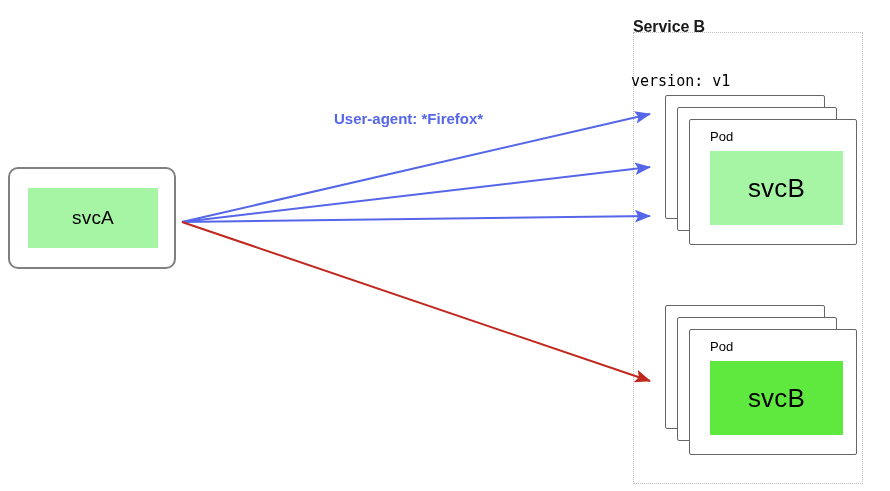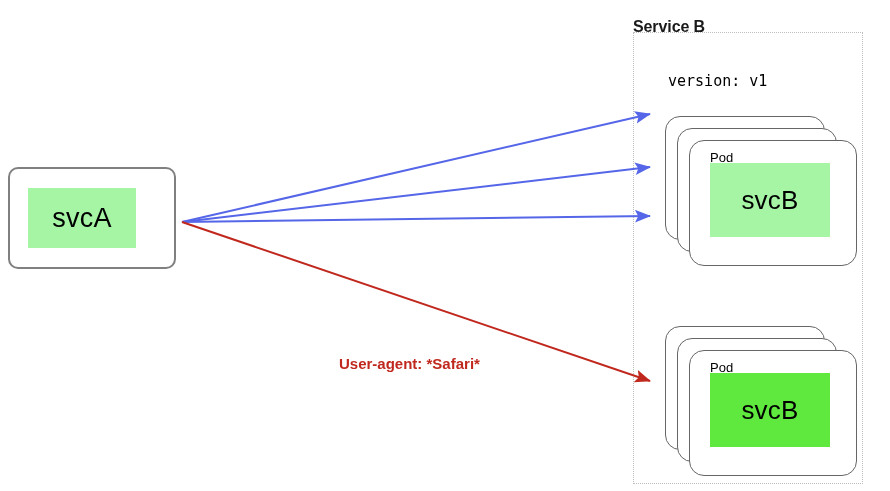--- a/index.html
+++ b/index.html
@@ -28,26 +28,26 @@
     height: 102px;
     border: 2px solid #808080;
     border-radius: 10px;
     background: #ffffff;
     box-sizing: border-box;
   }
   .svca-inner {
     position: absolute;
     left: 18px;
     top: 19px;
-    width: 108px;
+    width: 130px;
     height: 60px;
     display: flex;
     align-items: center;
     justify-content: center;
-    font-size: 27px;
+    font-size: 19px;
     color: #000000;
     letter-spacing: 0.2px;
   }
 
   
   .service-b-title {
     position: absolute;
     left: 633px;
     top: 18px;
     font-size: 16px;
@@ -67,39 +67,38 @@
   }
 
   
   .version-label {
     position: absolute;
     font-family: "DejaVu Sans Mono", "Liberation Mono", monospace;
     font-size: 15px;
     color: #000000;
     letter-spacing: 0px;
   }
-  .version-v1 { left: 668px; top: 72px; }
+  .version-v1 { left: 631px; top: 72px; }
   .version-v2 { left: 668px; top: 282px; }
 
   
   .pod-stack {
     position: absolute;
     width: 196px;
     height: 152px;
   }
   .pod-stack-v1 { left: 665px; top: 95px; }
   .pod-stack-v2 { left: 665px; top: 305px; }
 
   .stack-card {
     position: absolute;
     border: 1.5px solid #666666;
-    border-radius: 15px;
+    border-radius: 2px;
     background: #ffffff;
     box-sizing: border-box;
-    margin-top: 21px;
   }
   .stack-back {
     left: 0px;   top: 0px;
     width: 160px; height: 124px;
   }
   .stack-mid {
     left: 12px;  top: 12px;
     width: 160px; height: 124px;
   }
   .stack-front {
@@ -110,22 +109,22 @@
   .pod-label {
     position: absolute;
     left: 20px;
     top: 9px;
     font-size: 13px;
     color: #000000;
   }
   .pod-svc {
     position: absolute;
     left: 20px;
-    top: 22px;
-    width: 120px;
+    top: 31px;
+    width: 133px;
     height: 74px;
     display: flex;
     align-items: center;
     justify-content: center;
     font-size: 26px;
     color: #000000;
     letter-spacing: 0.2px;
   }
 
   
@@ -199,15 +198,15 @@
       </marker>
     </defs>
 
     <line x1="182" y1="222" x2="650" y2="114" stroke="#5566e8" stroke-width="2" marker-end="url(#ah-blue)"></line>
     <line x1="182" y1="222" x2="650" y2="167" stroke="#5566e8" stroke-width="2" marker-end="url(#ah-blue)"></line>
     <line x1="182" y1="222" x2="650" y2="216" stroke="#5566e8" stroke-width="2" marker-end="url(#ah-blue)"></line>
 
     <line x1="182" y1="222" x2="650" y2="381" stroke="#c0281e" stroke-width="2" marker-end="url(#ah-red)"></line>
   </svg>
 
-  <div class="arrow-label label-safari">User-agent: *Safari*</div>
+  <div class="arrow-label label-firefox">User-agent: *Firefox*</div>
 
 </div>
 
 </body></html>

